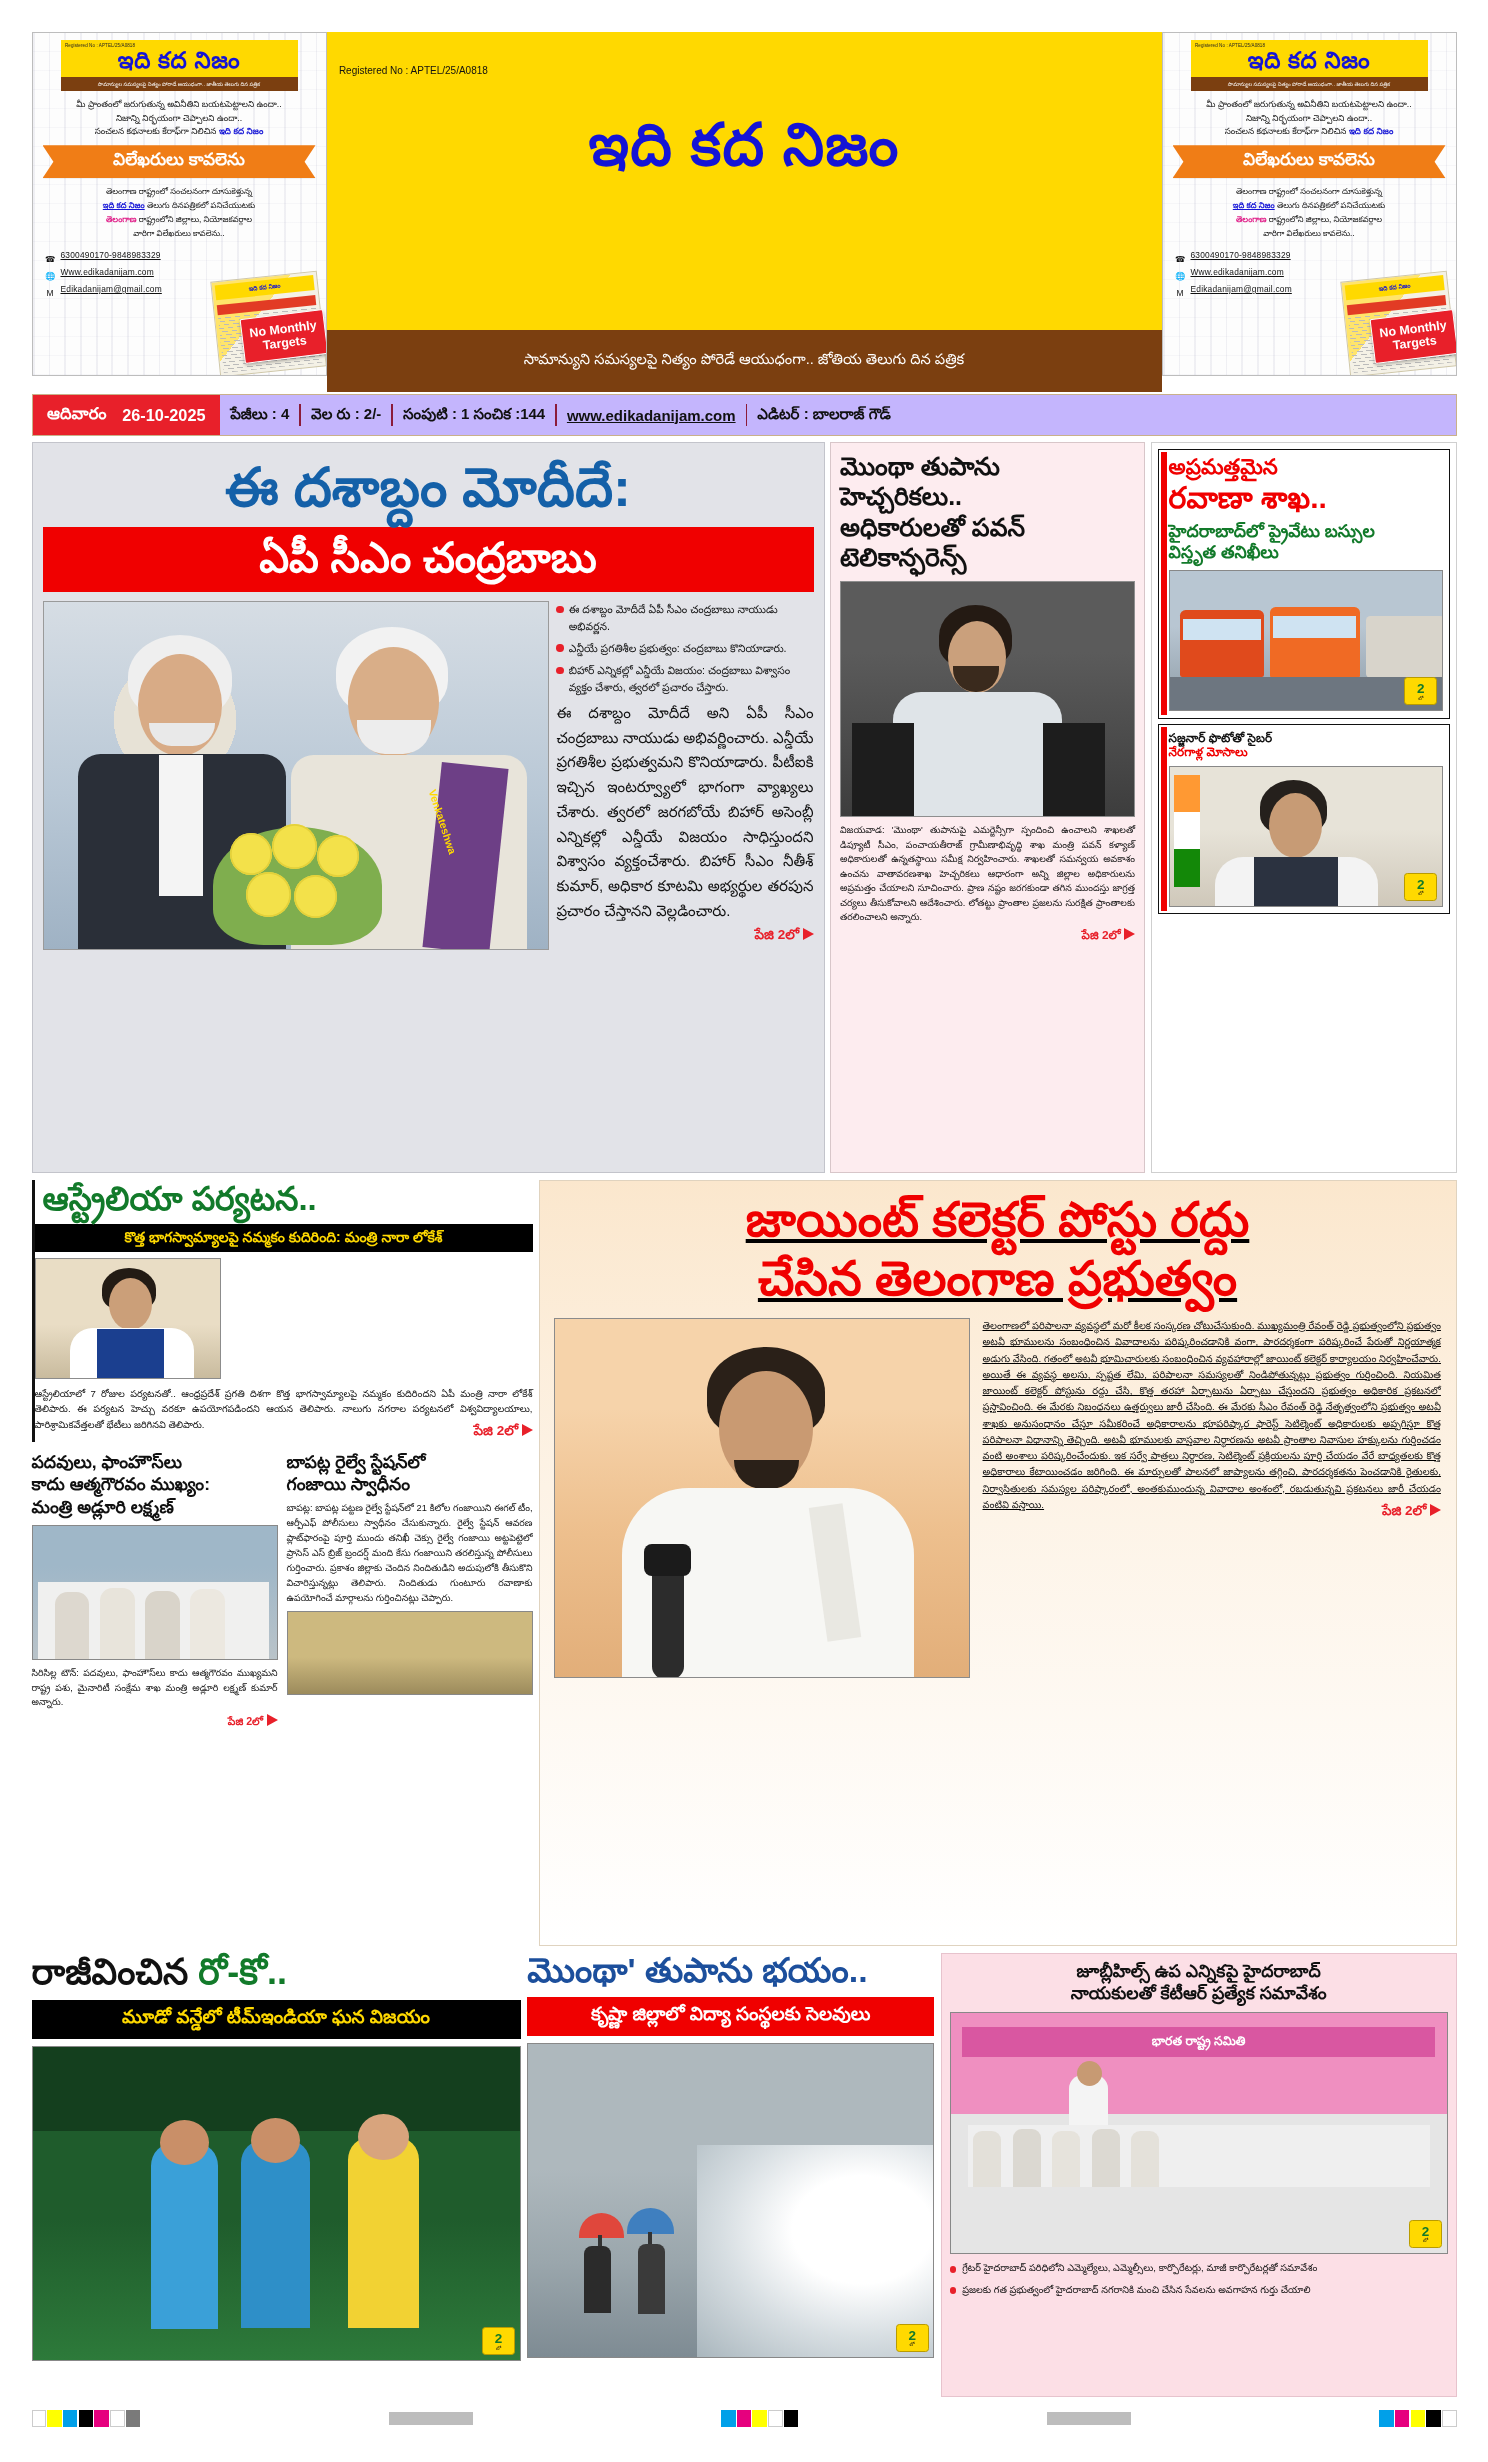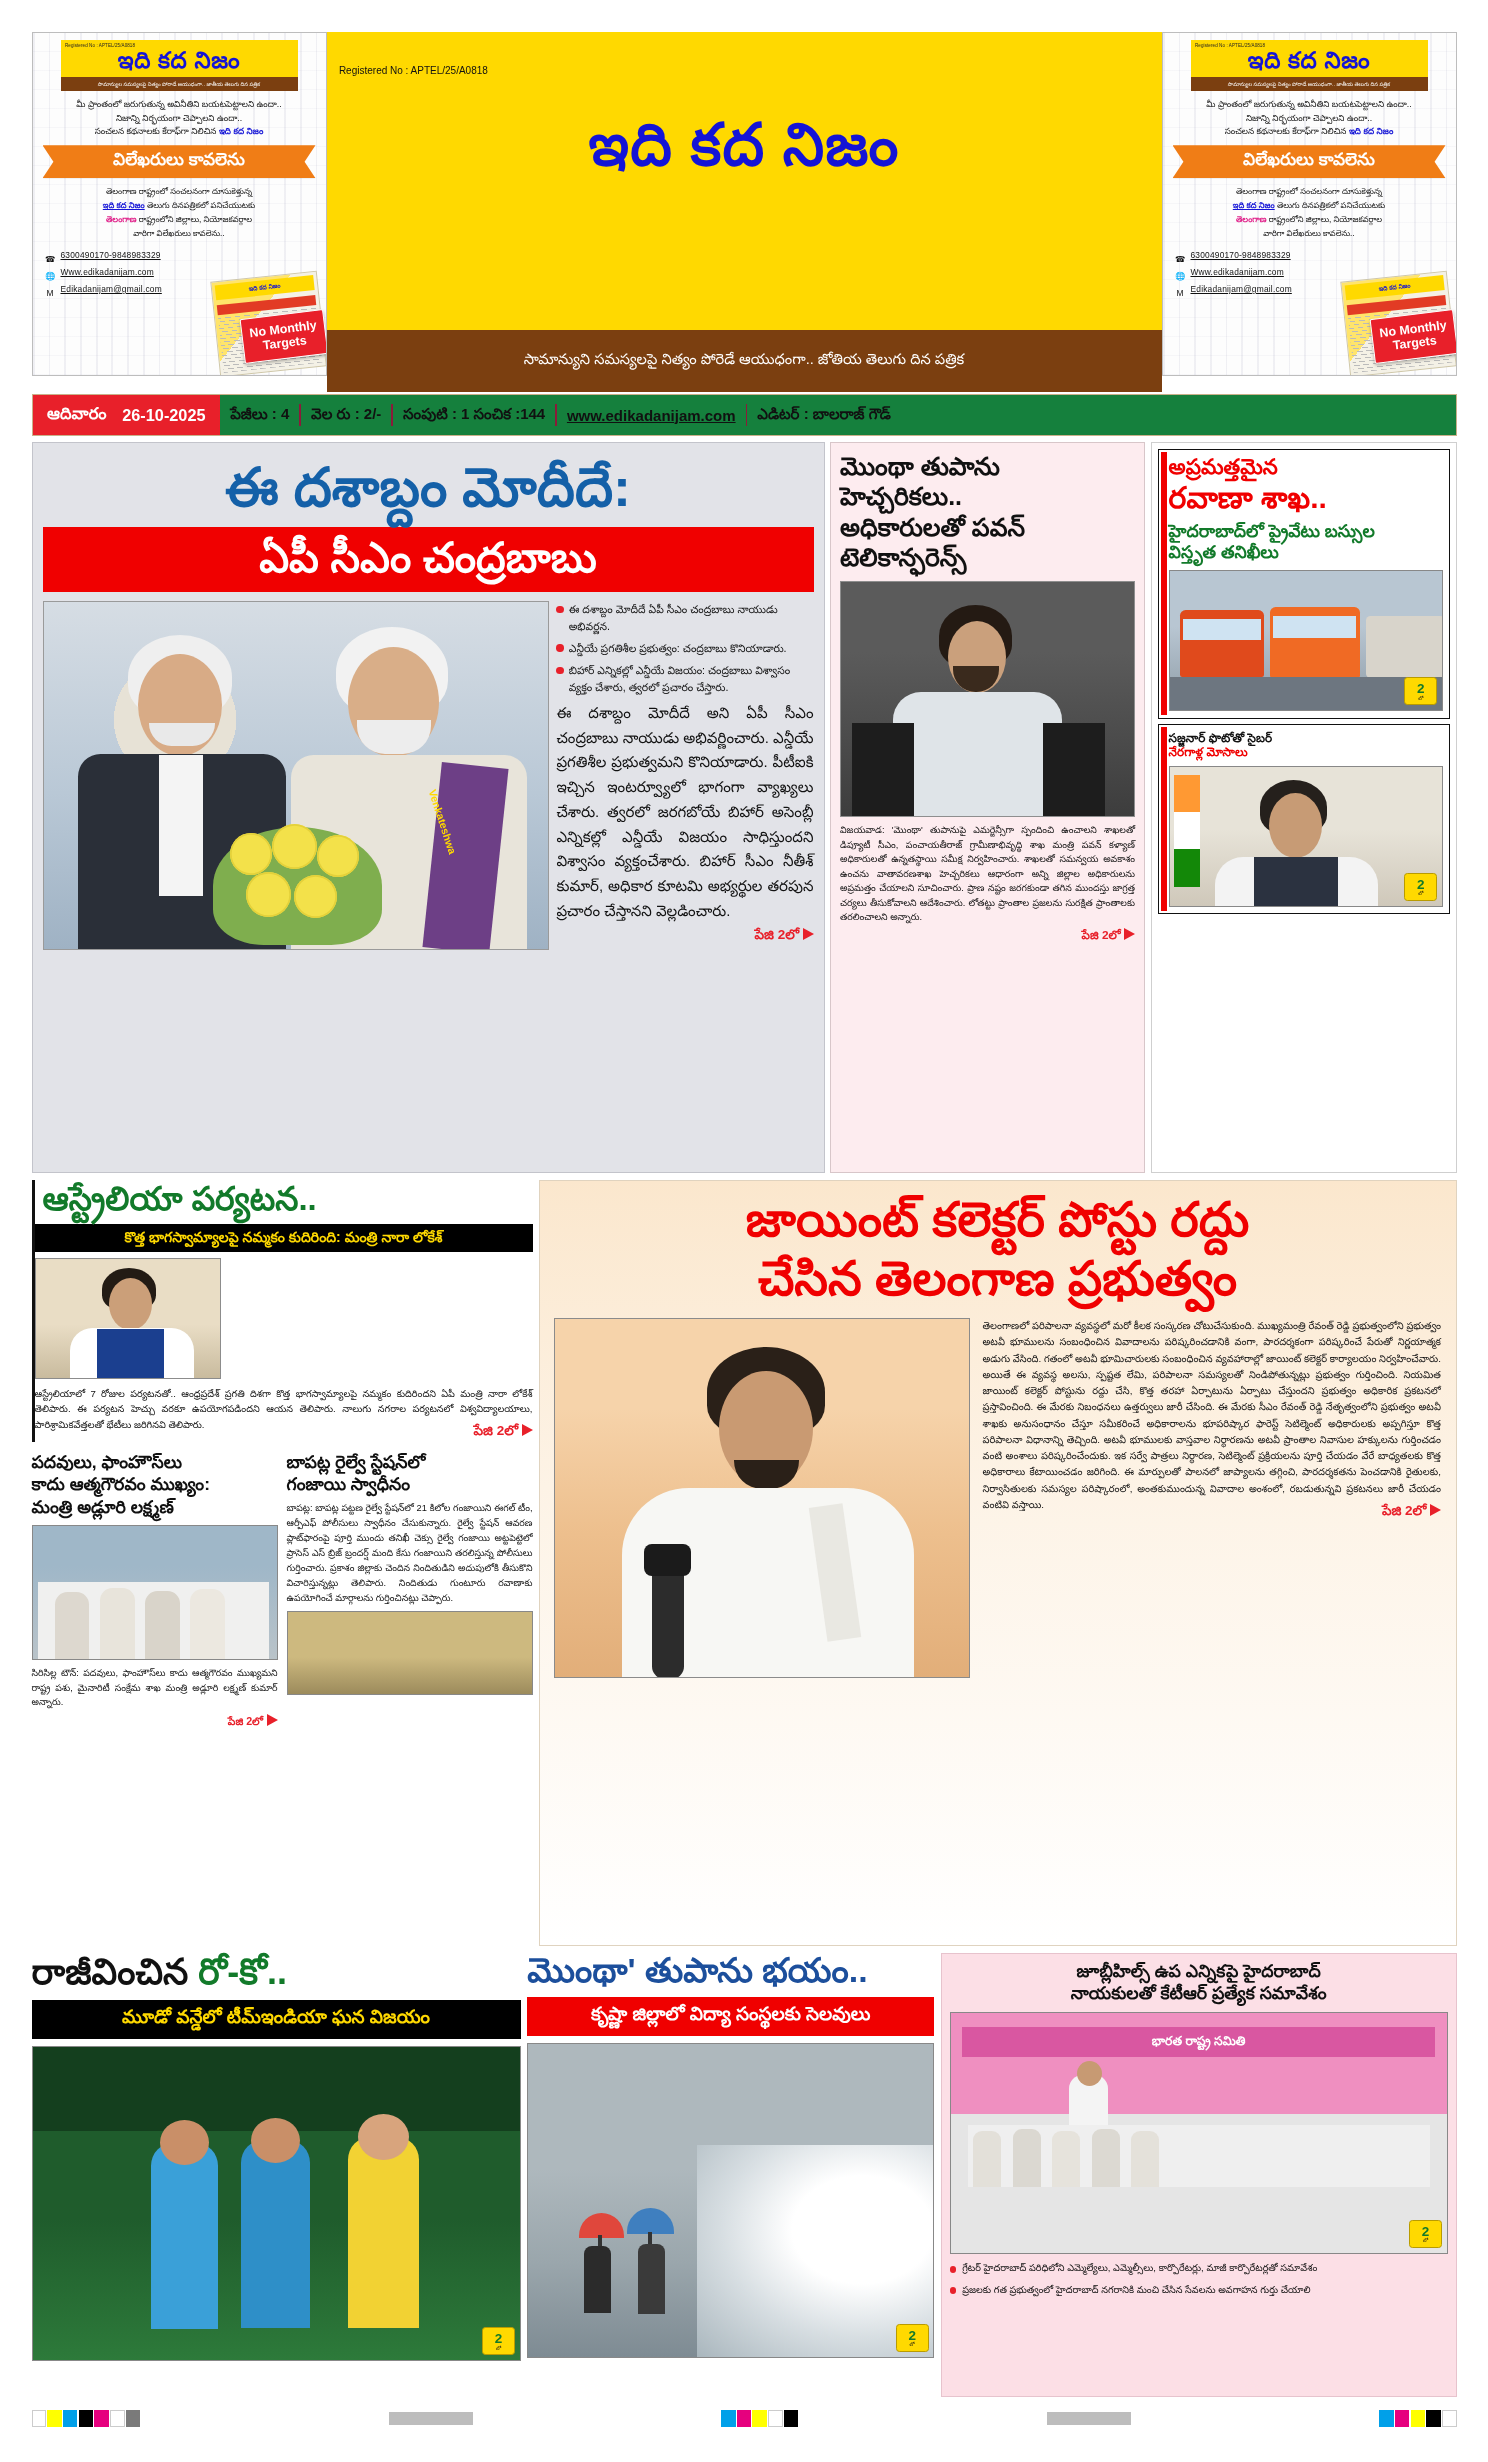--- a/index.html
+++ b/index.html
@@ -48,21 +48,21 @@
      padding-top:6.7px; font-weight:bold; box-shadow:0 1.7px 3.4px rgba(0,0,0,.3);}
 
   .center-mast { flex:1; background:#ffd900; position:relative; }
   .center-reg { position:absolute; left:12.4px; top:33px; font-size:10px; color:#111; }
   .center-title { position:absolute; left:0; right:0; top:84px; text-align:center; color:#1414d6; font-weight:bold;
      font-size:59px; letter-spacing:1.1px; line-height:1; }
   .center-strap { position:absolute; left:0; right:0; bottom:0; height:62px; background:#7b3f10; color:#fff;
      display:flex; align-items:center; justify-content:center; font-size:14.6px; text-align:center; }
 
   
-  .infobar { position:absolute; left:31.5px; top:394px; width:1425px; height:42px; background:#15803d; border:0.6px solid #c9b08a;
+  .infobar { position:absolute; left:31.5px; top:394px; width:1425px; height:42px; background:#c4b5fd; border:0.6px solid #c9b08a;
      display:flex; align-items:center; }
   .infobar .datebox { background:#e8202a; color:#fff; font-weight:bold; font-size:16.3px; height:100%; display:flex;
      align-items:center; gap:15.7px; padding:0 14.6px; }
   .infobar .meta { display:flex; align-items:center; font-size:15px; color:#111; font-weight:bold; }
   .infobar .meta span.it { padding:0 10px; white-space:nowrap; }
   .infobar .meta .sep { width:1.7px; height:22.5px; background:#8b1b3a; }
   .infobar .url { text-decoration:underline; padding:0 10px; }
   .infobar .editor { padding:0 10px; white-space:nowrap; }
 
   
@@ -126,21 +126,21 @@
 
   .midcols { display:flex; gap:9px; margin-top:9px; }
   .mc { flex:1; }
   .mc h3 { font-size:17.4px; line-height:1.3; font-weight:bold; color:#111; }
   .mc .photo { margin-top:6.7px; height:135px; border:0.6px solid #888; position:relative; overflow:hidden;
      background:linear-gradient(180deg,#b7c4cf 0 40%,#98a8b6 100%);}
   .mc p { margin-top:5.6px; font-size:9.3px; line-height:1.6; text-align:justify; color:#111;}
   .mc .page2 { font-size:10.7px; }
   .gphoto { margin-top:5.6px; height:84px; border:0.6px solid #888; background:linear-gradient(180deg,#cdb97f 0 55%,#9c8b5c 100%);}
 
-  .jc { padding:10px 14.6px 5.6px; }
+  .jc { padding:10px 14.6px 5.6px;text-decoration:underline; }
   .jc h1 { color:#f00000; font-weight:bold; font-size:48px; line-height:1.22; text-align:center; }
   .jc .row { display:flex; gap:12.4px; margin-top:10px; }
   .jc .photo { width:416px; height:360px; border:0.6px solid #8b8b8b; position:relative; overflow:hidden;
      background:linear-gradient(180deg,#f2c9a0 0 20%,#e9b886 60%,#dcae7c 100%);}
   .jc .txt { flex:1; font-size:9.8px; line-height:1.66; text-align:justify; color:#111;}
 
   
   .bottom { position:absolute; left:31.5px; top:1953px; width:1425px; height:444px; display:flex; gap:6.7px; }
   .b1 { width:489px; }
   .b2 { width:407px; }

